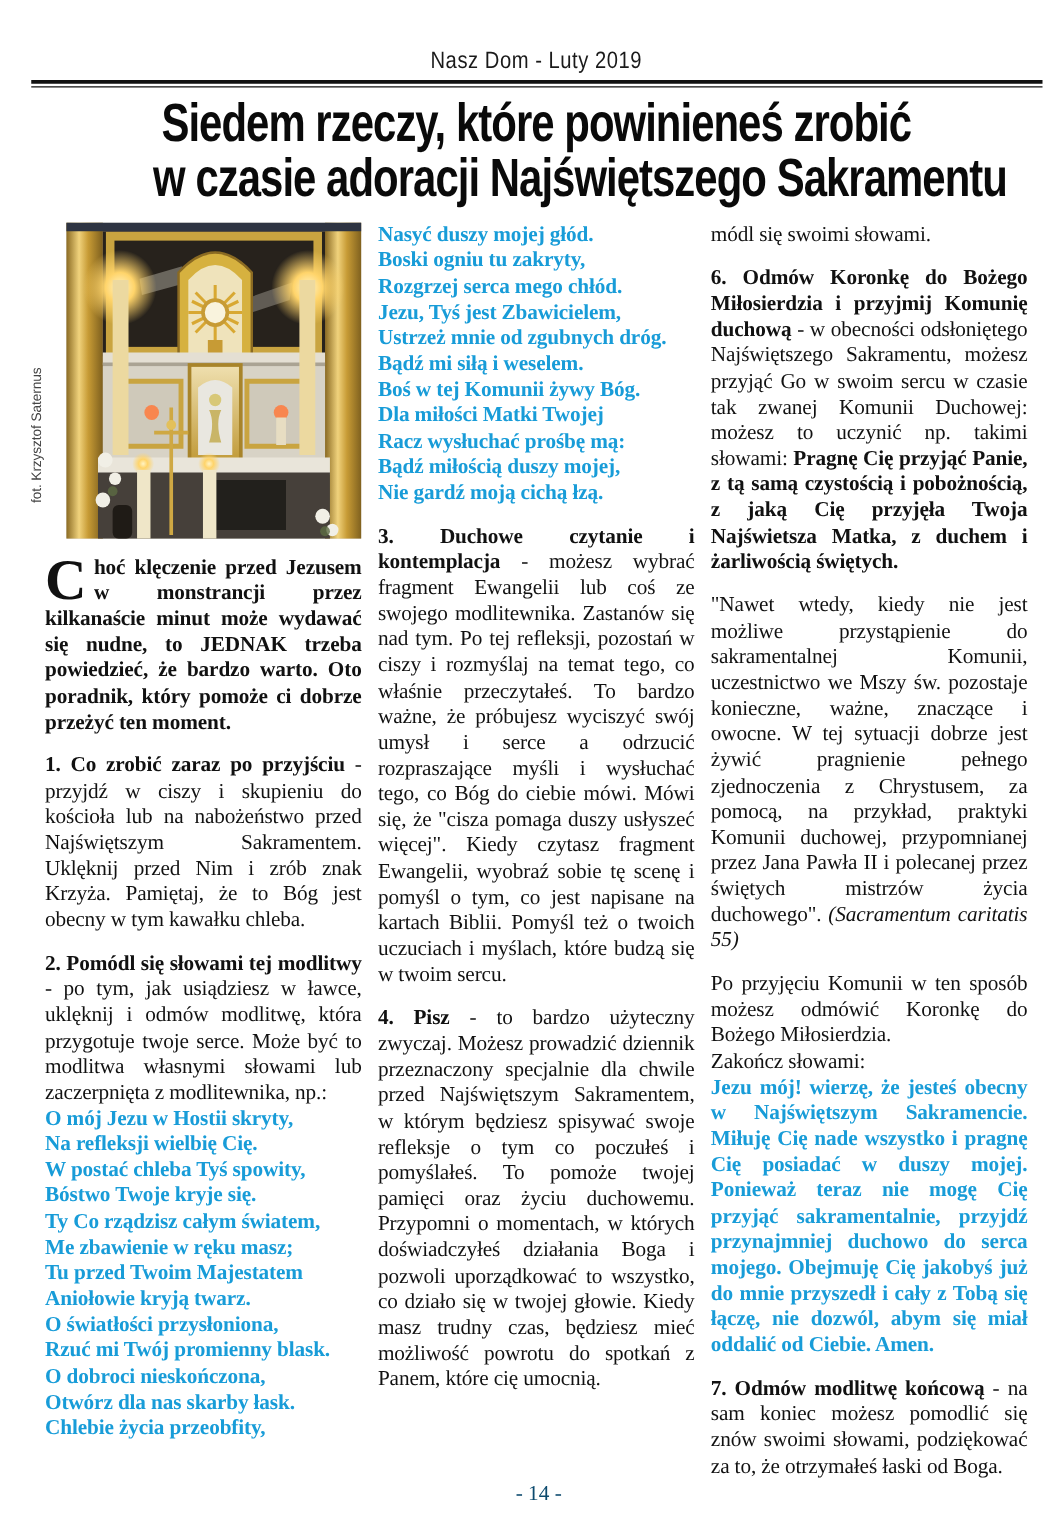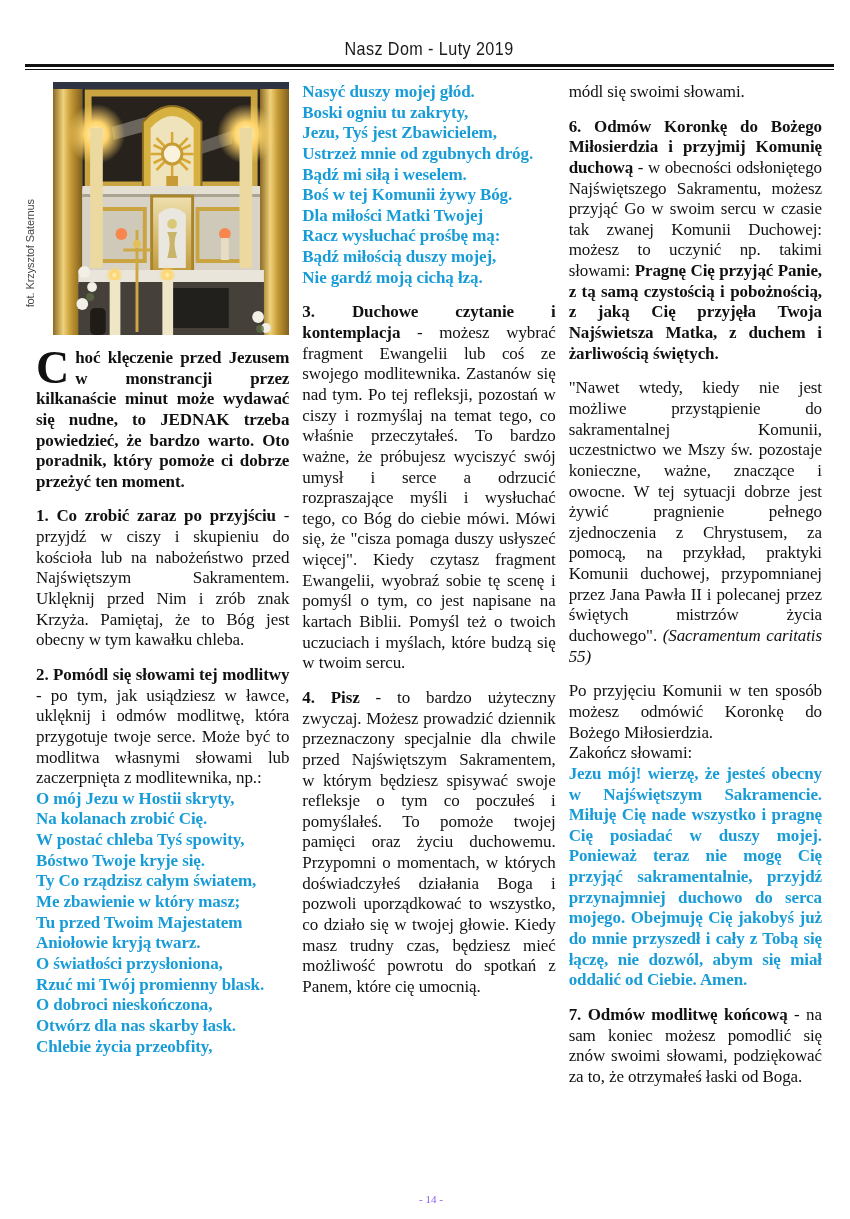--- a/index.html
+++ b/index.html
@@ -39,31 +39,35 @@
   .credit-strip{width:17px;position:relative;}
   .credit{
     position:absolute;left:1px;bottom:28px;transform:rotate(-90deg);
     transform-origin:0 100%;white-space:nowrap;
     font-family:"Liberation Sans", sans-serif;font-size:11px;color:#444;
   }
   .photo{flex:1;height:253px;}
   .cite{font-style:italic;}
   .footer{
     position:absolute;left:12px;right:0;bottom:14px;text-align:center;
-    font-size:11px;color:#8b5cf6;
+    font-size:17px;color:#0c4a6e;
   }
 </style>
 </head>
 <body>
 
 <div class="page">
 
   <div class="masthead">Nasz Dom - Luty 2019</div>
   <div class="rule"></div>
 
+  <div class="headline">
+    <div class="hl">Siedem rzeczy, które powinieneś zrobić</div>
+    <div class="hl">w czasie adoracji Najświętszego Sakramentu</div>
+  </div>
 
   <div class="cols">
 
     <div class="col">
 
       <div class="photo-row">
         <div class="credit-strip">
           <span class="credit">fot. Krzysztof Saternus</span>
         </div>
         <svg class="photo" viewBox="0 0 242 253" preserveAspectRatio="none">
@@ -159,40 +163,41 @@
       </div>
 
       <p class="blk intro"><span class="dropcap">C</span><span>hoć klęczenie przed Jezusem w monstrancji przez kilkanaście minut może wydawać się nudne, to JEDNAK trzeba powiedzieć, że bardzo warto. Oto poradnik, który pomoże ci dobrze przeżyć ten moment.</span></p>
 
       <p class="blk"><span class="lead">1. Co zrobić zaraz po przyjściu</span><span> - przyjdź w ciszy i skupieniu do kościoła lub na nabożeństwo przed Najświętszym Sakramentem. Uklęknij przed Nim i zrób znak Krzyża. Pamiętaj, że to Bóg jest obecny w tym kawałku chleba.</span></p>
 
       <p class="blk tight"><span class="lead">2. Pomódl się słowami tej modlitwy</span><span> - po tym, jak usiądziesz w ławce, uklęknij i odmów modlitwę, która przygotuje twoje serce. Może być to modlitwa własnymi słowami lub zaczerpnięta z modlitewnika, np.:</span></p>
 
       <div class="blk blue prayer-lines">
           <div>O mój Jezu w Hostii skryty,</div>
-          <div>Na kolanach zrobić Cię.</div>
+          <div>Na refleksji wielbię Cię.</div>
           <div>W postać chleba Tyś spowity,</div>
           <div>Bóstwo Twoje kryje się.</div>
           <div>Ty Co rządzisz całym światem,</div>
-          <div>Me zbawienie w który masz;</div>
+          <div>Me zbawienie w ręku masz;</div>
           <div>Tu przed Twoim Majestatem</div>
           <div>Aniołowie kryją twarz.</div>
           <div>O światłości przysłoniona,</div>
           <div>Rzuć mi Twój promienny blask.</div>
           <div>O dobroci nieskończona,</div>
           <div>Otwórz dla nas skarby łask.</div>
           <div>Chlebie życia przeobfity,</div>
         </div>
     </div>
 
     <div class="col">
 
       <div class="blk blue prayer-lines">
           <div>Nasyć duszy mojej głód.</div>
           <div>Boski ogniu tu zakryty,</div>
+          <div>Rozgrzej serca mego chłód.</div>
           <div>Jezu, Tyś jest Zbawicielem,</div>
           <div>Ustrzeż mnie od zgubnych dróg.</div>
           <div>Bądź mi siłą i weselem.</div>
           <div>Boś w tej Komunii żywy Bóg.</div>
           <div>Dla miłości Matki Twojej</div>
           <div>Racz wysłuchać prośbę mą:</div>
           <div>Bądź miłością duszy mojej,</div>
           <div>Nie gardź moją cichą łzą.</div>
         </div>
 

